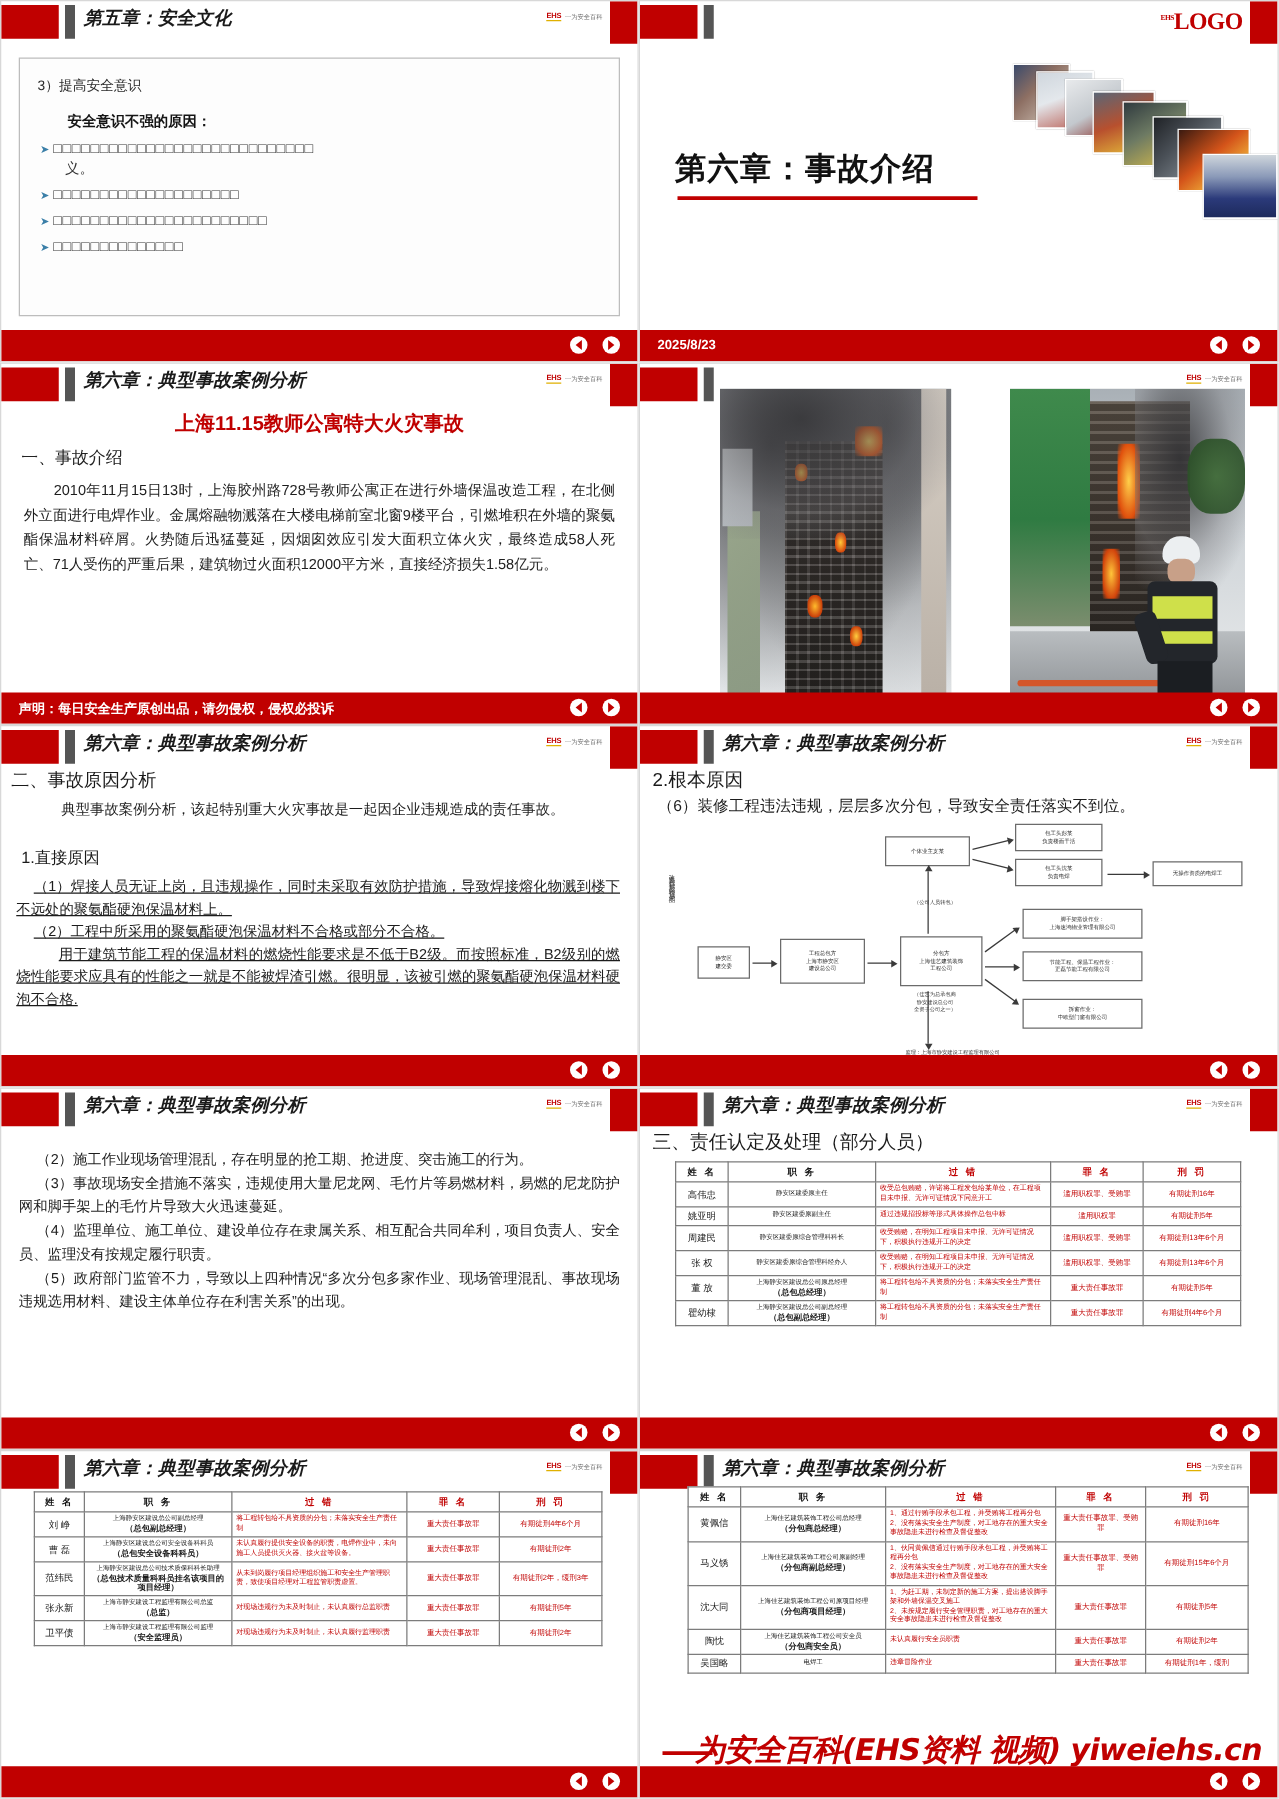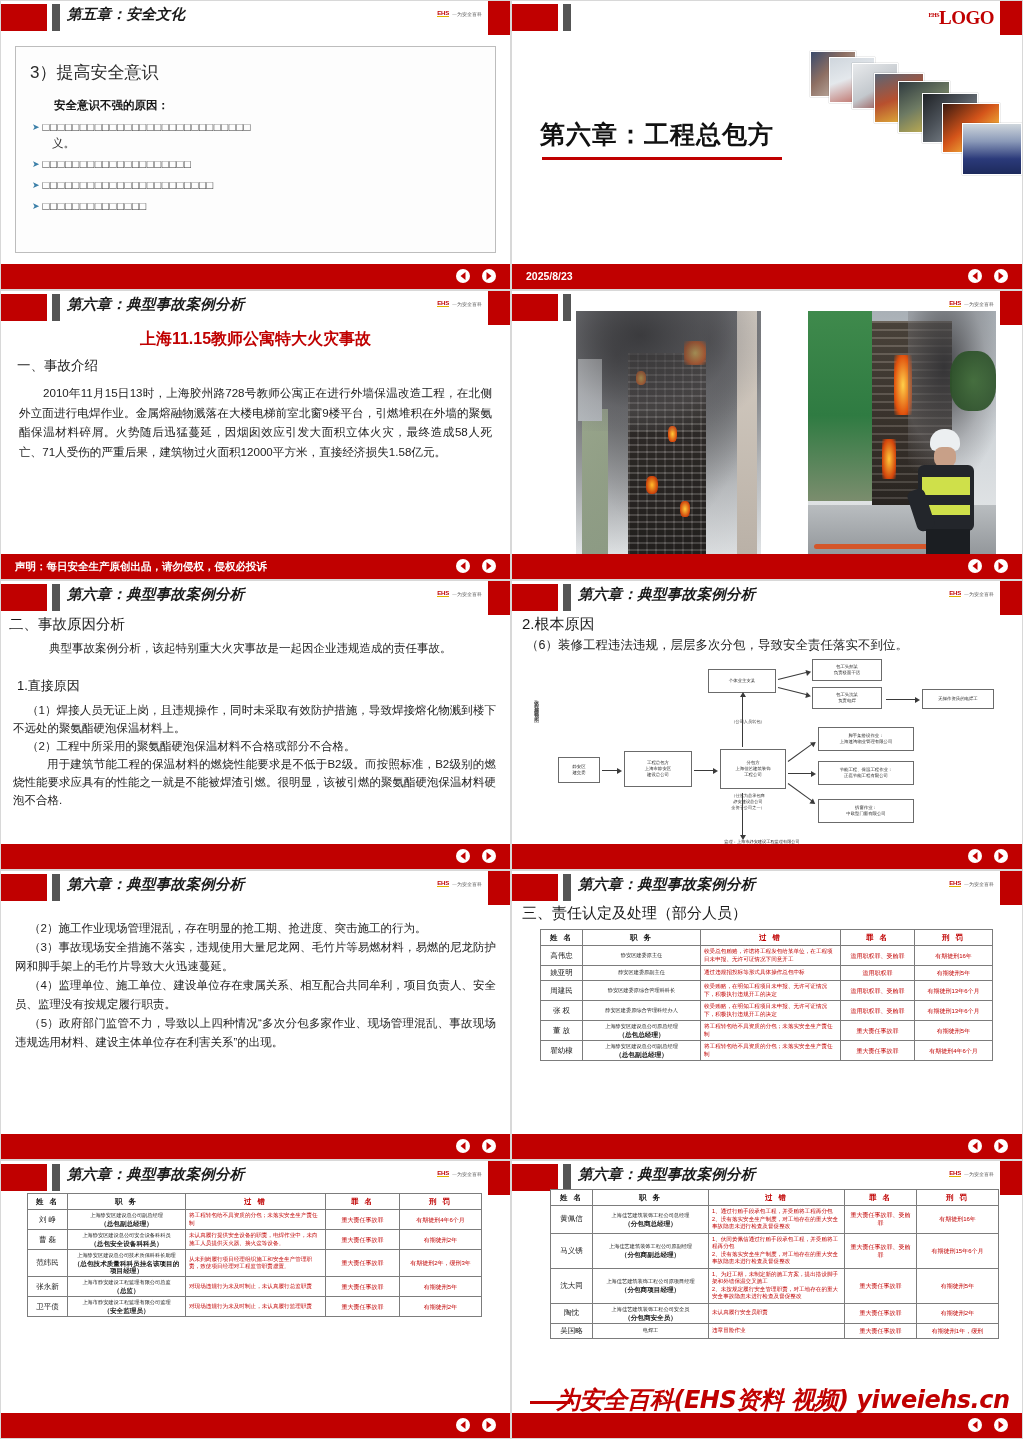--- a/index.html
+++ b/index.html
@@ -69,21 +69,21 @@
     content:""; position:absolute; top:50%; left:50%;
     transform:translate(-50%,-50%);
     border-style:solid;
   }
   .navbtn.prev::after { border-width:4px 5px 4px 0; border-color:transparent #c00000 transparent transparent; }
   .navbtn.next::after { border-width:4px 0 4px 5px; border-color:transparent transparent transparent #c00000; }
 
   
   .s1body { position:absolute; left:14px; top:45px; right:14px; bottom:36px;
             border:1px solid #bdbdbd; background:#fdfdfd; padding:10px 14px; }
-  .s1 .l1 { font-size:17px; color:#2a2a2a; margin-top:4px; }
+  .s1 .l1 { font-size:11px; color:#2a2a2a; margin-top:4px; }
   .s1 .l2 { font-size:11.5px; color:#151515; font-weight:bold; margin:14px 0 6px 24px; }
   .s1 .bullet { display:flex; align-items:flex-start; gap:3px; margin:5px 0 0 2px; }
   .s1 .arrow { color:#3b7fa8; font-size:9px; line-height:16px; }
   .s1 .btxt { font-size:11.5px; color:#333; letter-spacing:.5px; line-height:16px; }
   .s1 .cont { font-size:11.5px; color:#333; margin-left:22px; line-height:16px; }
 
   
   .s2 .logo {
     position:absolute; right:28px; top:6px;
     font-size:19px; font-weight:bold; color:#c00000;
@@ -114,21 +114,21 @@
     font-size:11.6px; line-height:19.5px; color:#1d1d1d; text-indent:24px;
     text-align:justify;
   }
 
   
   .s4 .h2 { position:absolute; left:8px; top:34px; font-size:14.5px; color:#1a1a1a; }
   .s4 .p1 { position:absolute; left:14px; right:14px; top:58px; font-size:11.5px;
             line-height:18px; color:#1d1d1d; text-indent:34px; text-align:justify; }
   .s4 .h3 { position:absolute; left:16px; top:96px; font-size:13px; color:#1a1a1a; }
   .s4 .p2 { position:absolute; left:12px; right:14px; top:120px; font-size:11.5px;
-            line-height:18px; color:#1d1d1d; text-align:justify; }
+            line-height:18px; color:#1d1d1d; text-align:justify;text-decoration:underline; }
   .s4 .p2 .ind { text-indent:14px; display:block; }
   .s4 .p2 .ind2 { text-indent:34px; display:block; }
 
   
   .s5 .h2 { position:absolute; left:10px; top:34px; font-size:15px; color:#1a1a1a; }
   .s5 .p1 { position:absolute; left:14px; right:10px; top:56px; font-size:12.5px;
             color:#1d1d1d; }
   .diagwrap { position:absolute; left:18px; right:8px; top:76px; bottom:28px; }
   .dlabel {
     position:absolute; left:4px; top:38px;
@@ -261,21 +261,21 @@
       <div class="ph" style="left:58px;top:2px;width:46px;height:46px;background:linear-gradient(135deg,#3a4a6b 0%,#8d6f63 40%,#d9cfc2 100%);"></div>
       <div class="ph" style="left:77px;top:8px;width:46px;height:46px;background:linear-gradient(160deg,#cfd6dd 0%,#e4e8ec 45%,#b85c52 100%);"></div>
       <div class="ph" style="left:100px;top:14px;width:46px;height:46px;background:linear-gradient(150deg,#e8eaec 0%,#c3c8cd 55%,#8a2f2a 100%);"></div>
       <div class="ph" style="left:122px;top:24px;width:50px;height:50px;background:linear-gradient(160deg,#5a6676 0%,#b8502e 50%,#e8c43b 100%);"></div>
       <div class="ph" style="left:146px;top:32px;width:52px;height:52px;background:linear-gradient(150deg,#2f3a3f 0%,#6d7a63 45%,#e0c24a 100%);"></div>
       <div class="ph" style="left:170px;top:44px;width:56px;height:50px;background:linear-gradient(135deg,#1f2226 0%,#4b5158 40%,#9aa3ab 100%);"></div>
       <div class="ph" style="left:190px;top:54px;width:58px;height:50px;background:linear-gradient(140deg,#3a1a10 0%,#d4541a 45%,#f0b03a 75%,#2d3c6e 100%);"></div>
       <div class="ph" style="left:210px;top:74px;width:60px;height:52px;background:linear-gradient(180deg,#cfd6dc 0%,#8a99b8 35%,#2b3a7a 70%,#1d2a5c 100%);"></div>
     </div>
 
-    <div class="covertitle">第六章：工程总包方</div>
+    <div class="covertitle">第六章：事故介绍</div>
     <div class="underline"></div>
 
     <div class="ftr">
       <div class="ftxt">2025/8/23</div>
       <div class="navs">
         <div class="navbtn prev"></div>
         <div class="navbtn next"></div>
       </div>
     </div>
   </div>

